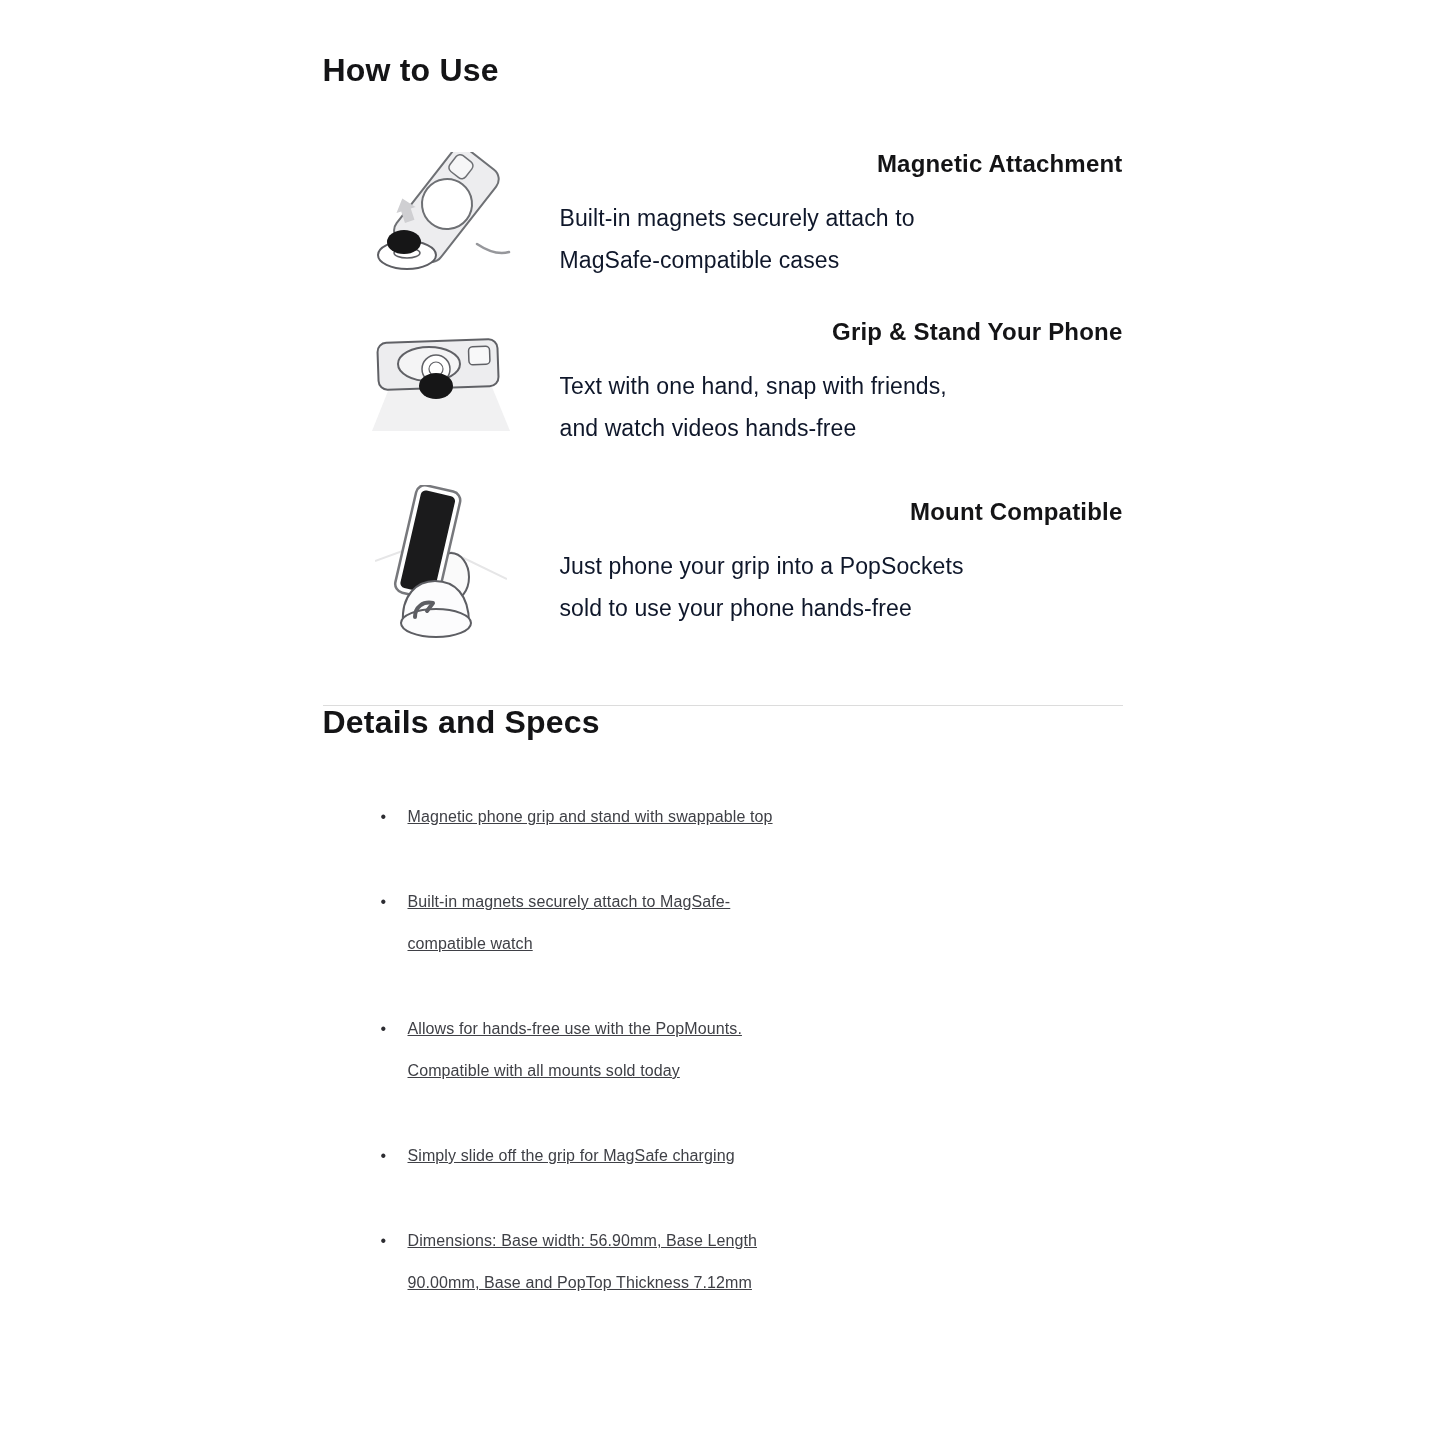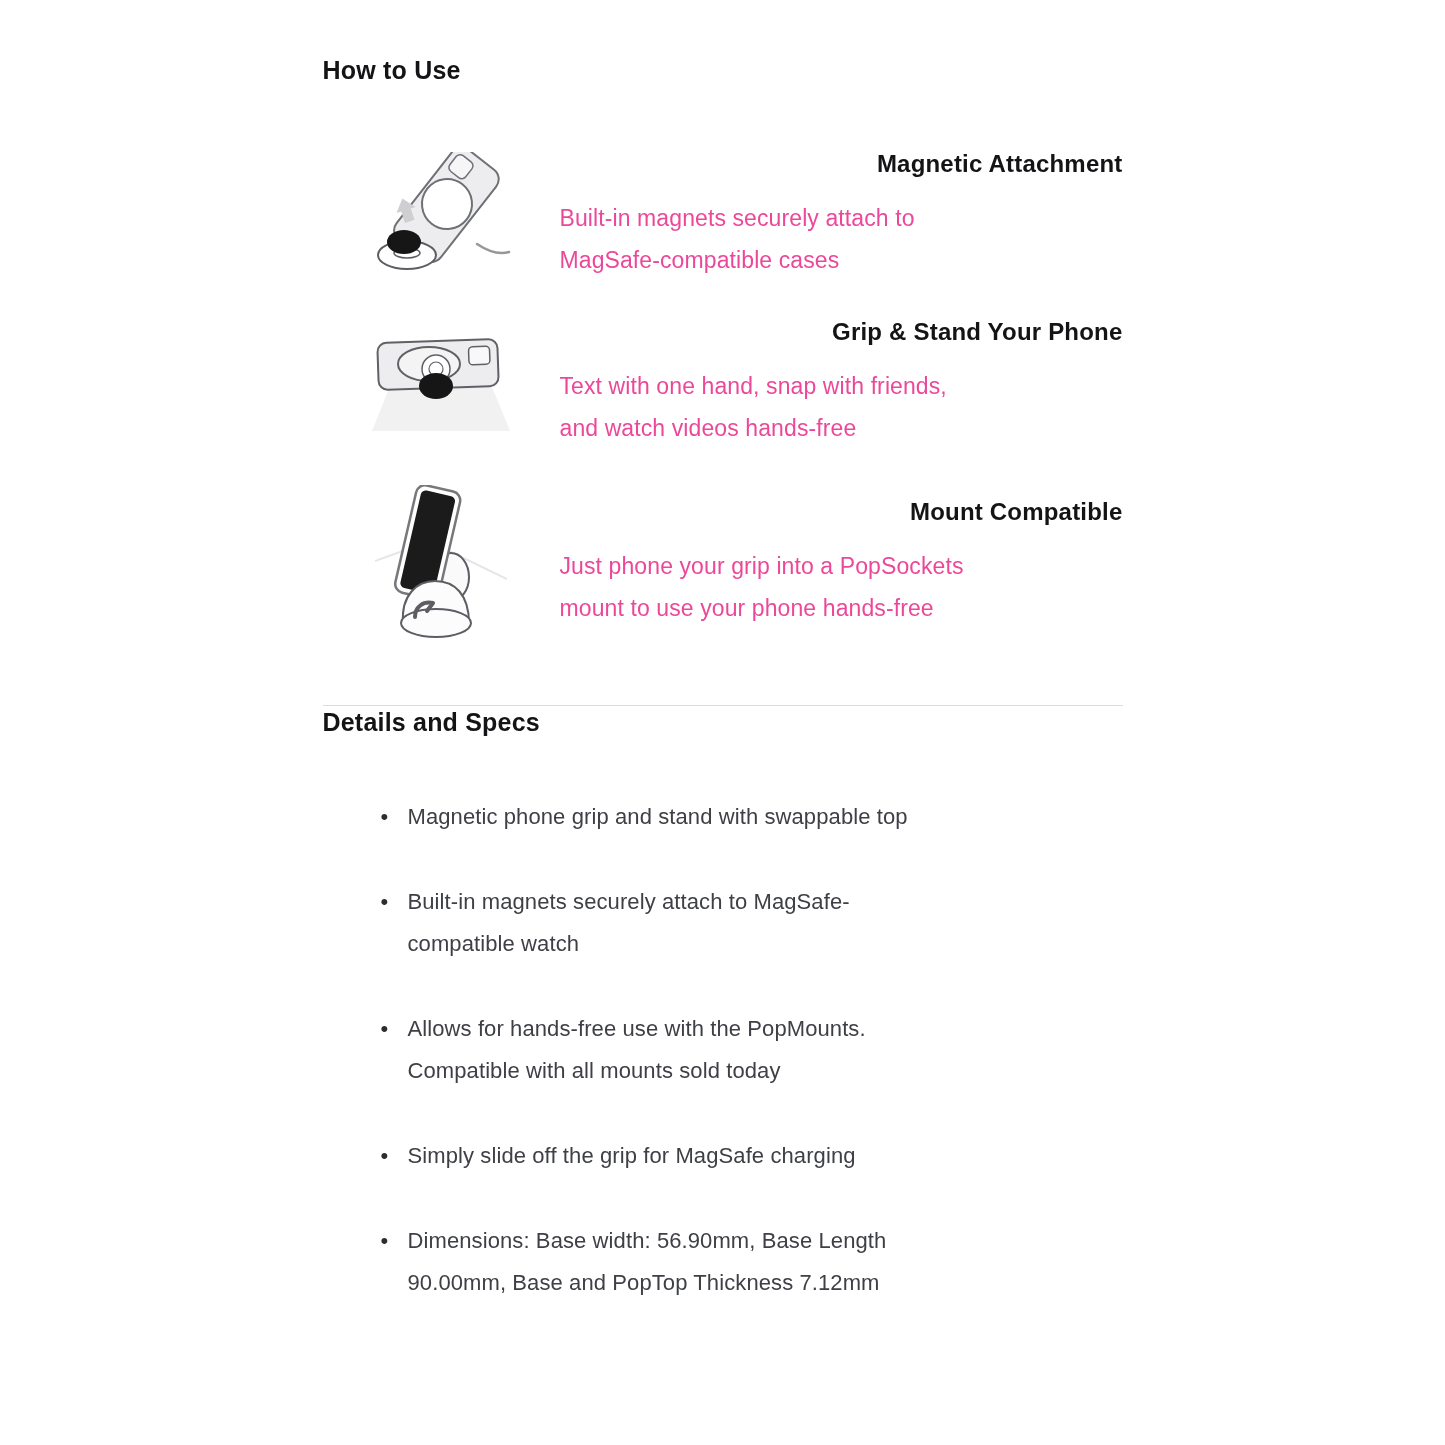--- a/index.html
+++ b/index.html
@@ -11,21 +11,21 @@
     overflow: hidden;
     font-family: "Liberation Sans", "DejaVu Sans", sans-serif;
   }
   .container {
     width: 800px;
     margin: 0 auto;
     padding-top: 54px;
   }
   h2.section-heading {
     margin: 0;
-    font-size: 25px;
+    font-size: 32px;
     line-height: 32px;
     font-weight: 700;
     color: #141416;
     letter-spacing: 0.2px;
   }
   .features { margin-top: 63px; }
   .feature-row {
     display: flex;
     align-items: center;
     margin-bottom: 36px;
@@ -43,43 +43,44 @@
     font-size: 24px;
     line-height: 30px;
     font-weight: 700;
     color: #141416;
     letter-spacing: 0.2px;
     text-align: right;
   }
   .feature-desc {
     font-size: 23px;
     line-height: 42px;
-    color: #ec4899;
+    color: #0f172a;
     letter-spacing: 0.1px;
   }
   .divider {
     border: none;
     height: 1px;
     width: 100%;
     background: #dcdcdc;
     margin: 64px 0 0 0;
   }
   .specs-heading { margin-top: 66px; }
   ul.specs-list {
     list-style: none;
     margin: 58px 0 0 0;
     padding: 0 0 0 85px;
   }
   ul.specs-list li {
     position: relative;
-    font-size: 22px;
+    font-size: 16px;
     line-height: 42px;
     color: #3f4046;
     letter-spacing: 0.1px;
     margin-bottom: 43px;
+    text-decoration: underline;
   }
   ul.specs-list li::before {
     content: "\2022";
     position: absolute;
     left: -27px;
     top: 0;
     color: #2c2c31;
   }
   svg { display: block; }
 </style>
@@ -152,21 +153,21 @@
             </g>
             <path d="M28,138 C26,110 42,96 60,96 C80,96 94,110 94,138 Z" fill="#fcfcfd" stroke="#5d5e63" stroke-width="2"></path>
             <ellipse cx="61" cy="138" rx="35" ry="14" fill="#fcfcfd" stroke="#5d5e63" stroke-width="2"></ellipse>
             <path d="M40,132 c0,-10 8,-16 18,-14 l-6,8" fill="none" stroke="#5d5e63" stroke-width="4" stroke-linecap="round" stroke-linejoin="round"></path>
           </svg>
         </div>
         <div class="feature-text">
           <h3 class="feature-title">Mount Compatible</h3>
           <div class="feature-desc">
             <div>Just phone your grip into a PopSockets</div>
-            <div>mount to use your phone hands-free</div>
+            <div>sold to use your phone hands-free</div>
           </div>
         </div>
       </div>
 
     </div>
   </section>
 
   <hr class="divider">
 
   <section>

